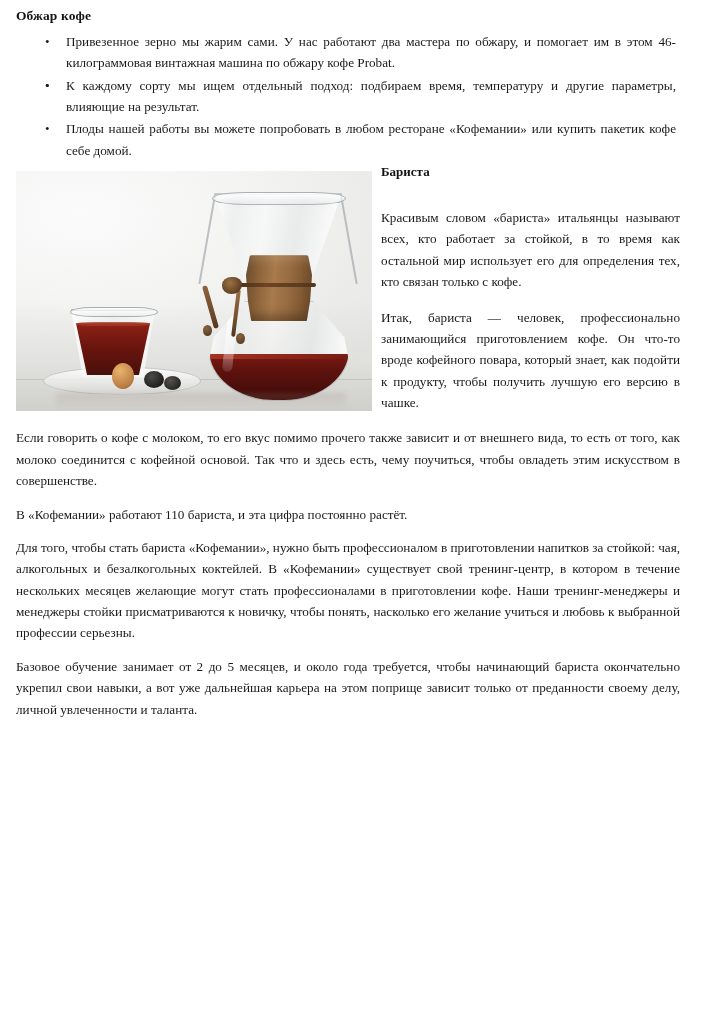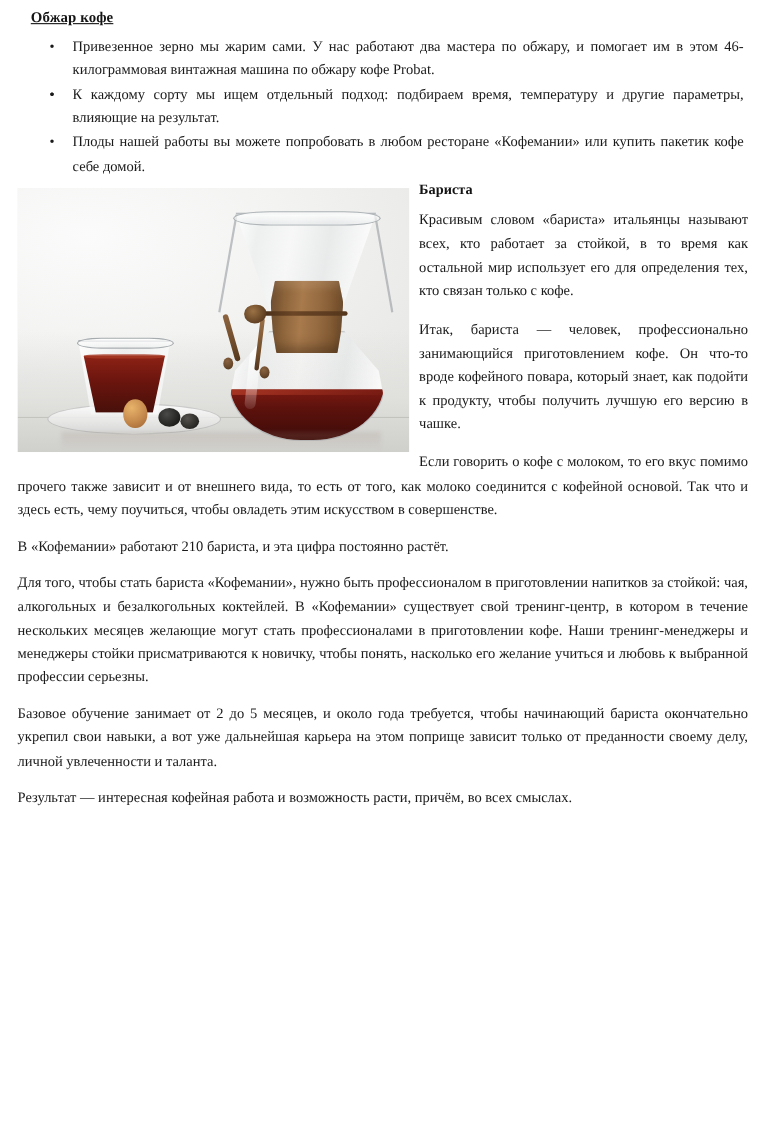--- a/index.html
+++ b/index.html
@@ -24,31 +24,30 @@
     height: 1024px;
     box-sizing: border-box;
     padding: 8px 30px 0 16px;
   }
 
   
   h1.doc-heading {
     font-size: 13.5px;
     font-weight: bold;
     line-height: 1.25;
-    margin: 0 0 6px 12px;
+    margin: 0 0 6px 0;
     letter-spacing: 0.1px;
     color: #141414;
-    text-decoration: underline;
   }
 
   h2.section-heading {
     font-size: 13px;
     font-weight: bold;
     line-height: 1.3;
-    margin: 0 0 8px 0;
+    margin: 0 0 26px 0;
     color: #141414;
   }
 
   
   ul.bullets {
     list-style: none;
     margin: 0;
     padding: 0;
   }
   ul.bullets > li {
@@ -330,19 +329,18 @@
       </div>
     </figure>
 
     <div class="col-right">
       <h2 class="section-heading">Бариста</h2>
       <p class="body-text">Красивым словом «бариста» итальянцы называют всех, кто работает за стойкой, в то время как остальной мир использует его для определения тех, кто связан только с кофе.</p>
       <p class="body-text">Итак, бариста — человек, профессионально занимающийся приготовлением кофе. Он что-то вроде кофейного повара, который знает, как подойти к продукту, чтобы получить лучшую его версию в чашке.</p>
     </div>
 
     <p class="body-text">Если говорить о кофе с молоком, то его вкус помимо прочего также зависит и от внешнего вида, то есть от того, как молоко соединится с кофейной основой. Так что и здесь есть, чему поучиться, чтобы овладеть этим искусством в совершенстве.</p>
-    <p class="body-text">В «Кофемании» работают 210 бариста, и эта цифра постоянно растёт.</p>
+    <p class="body-text">В «Кофемании» работают 110 бариста, и эта цифра постоянно растёт.</p>
     <p class="body-text">Для того, чтобы стать бариста «Кофемании», нужно быть профессионалом в приготовлении напитков за стойкой: чая, алкогольных и безалкогольных коктейлей. В «Кофемании» существует свой тренинг-центр, в котором в течение нескольких месяцев желающие могут стать профессионалами в приготовлении кофе. Наши тренинг-менеджеры и менеджеры стойки присматриваются к новичку, чтобы понять, насколько его желание учиться и любовь к выбранной профессии серьезны.</p>
     <p class="body-text">Базовое обучение занимает от 2 до 5 месяцев, и около года требуется, чтобы начинающий бариста окончательно укрепил свои навыки, а вот уже дальнейшая карьера на этом поприще зависит только от преданности своему делу, личной увлеченности и таланта.</p>
-    <p class="body-text">Результат — интересная кофейная работа и возможность расти, причём, во всех смыслах.</p>
 
   </div>
 </div>
 
 </body></html>

